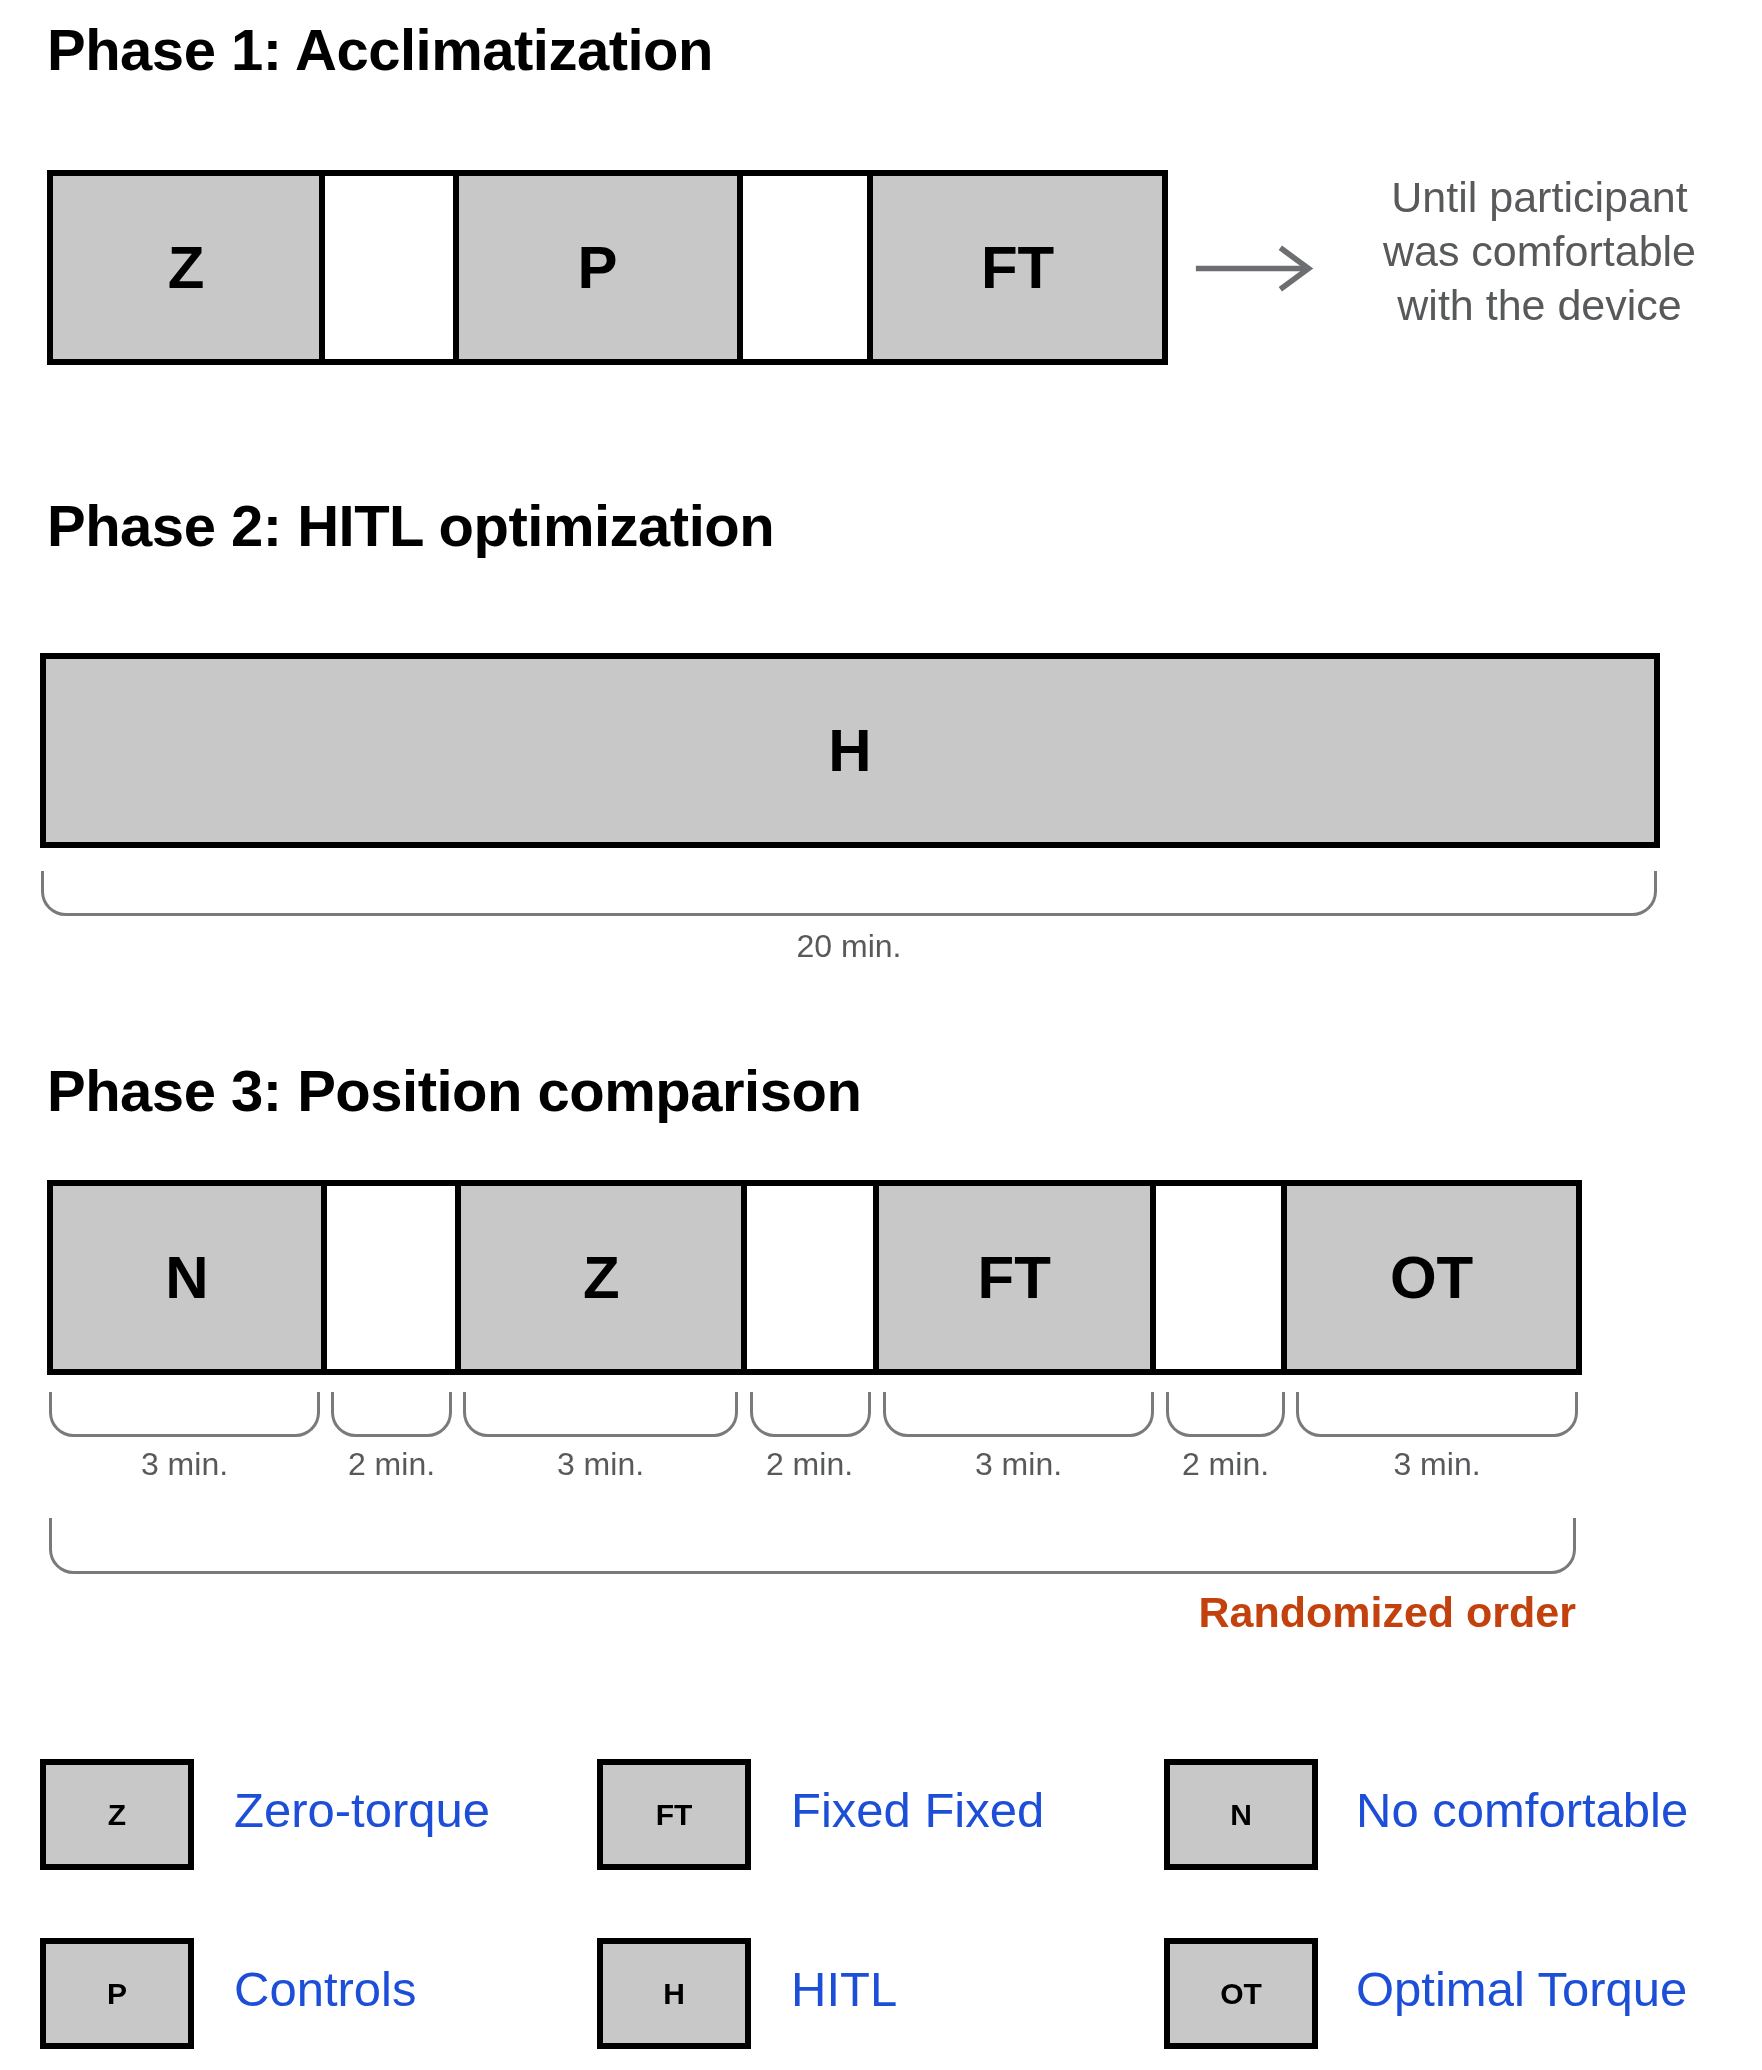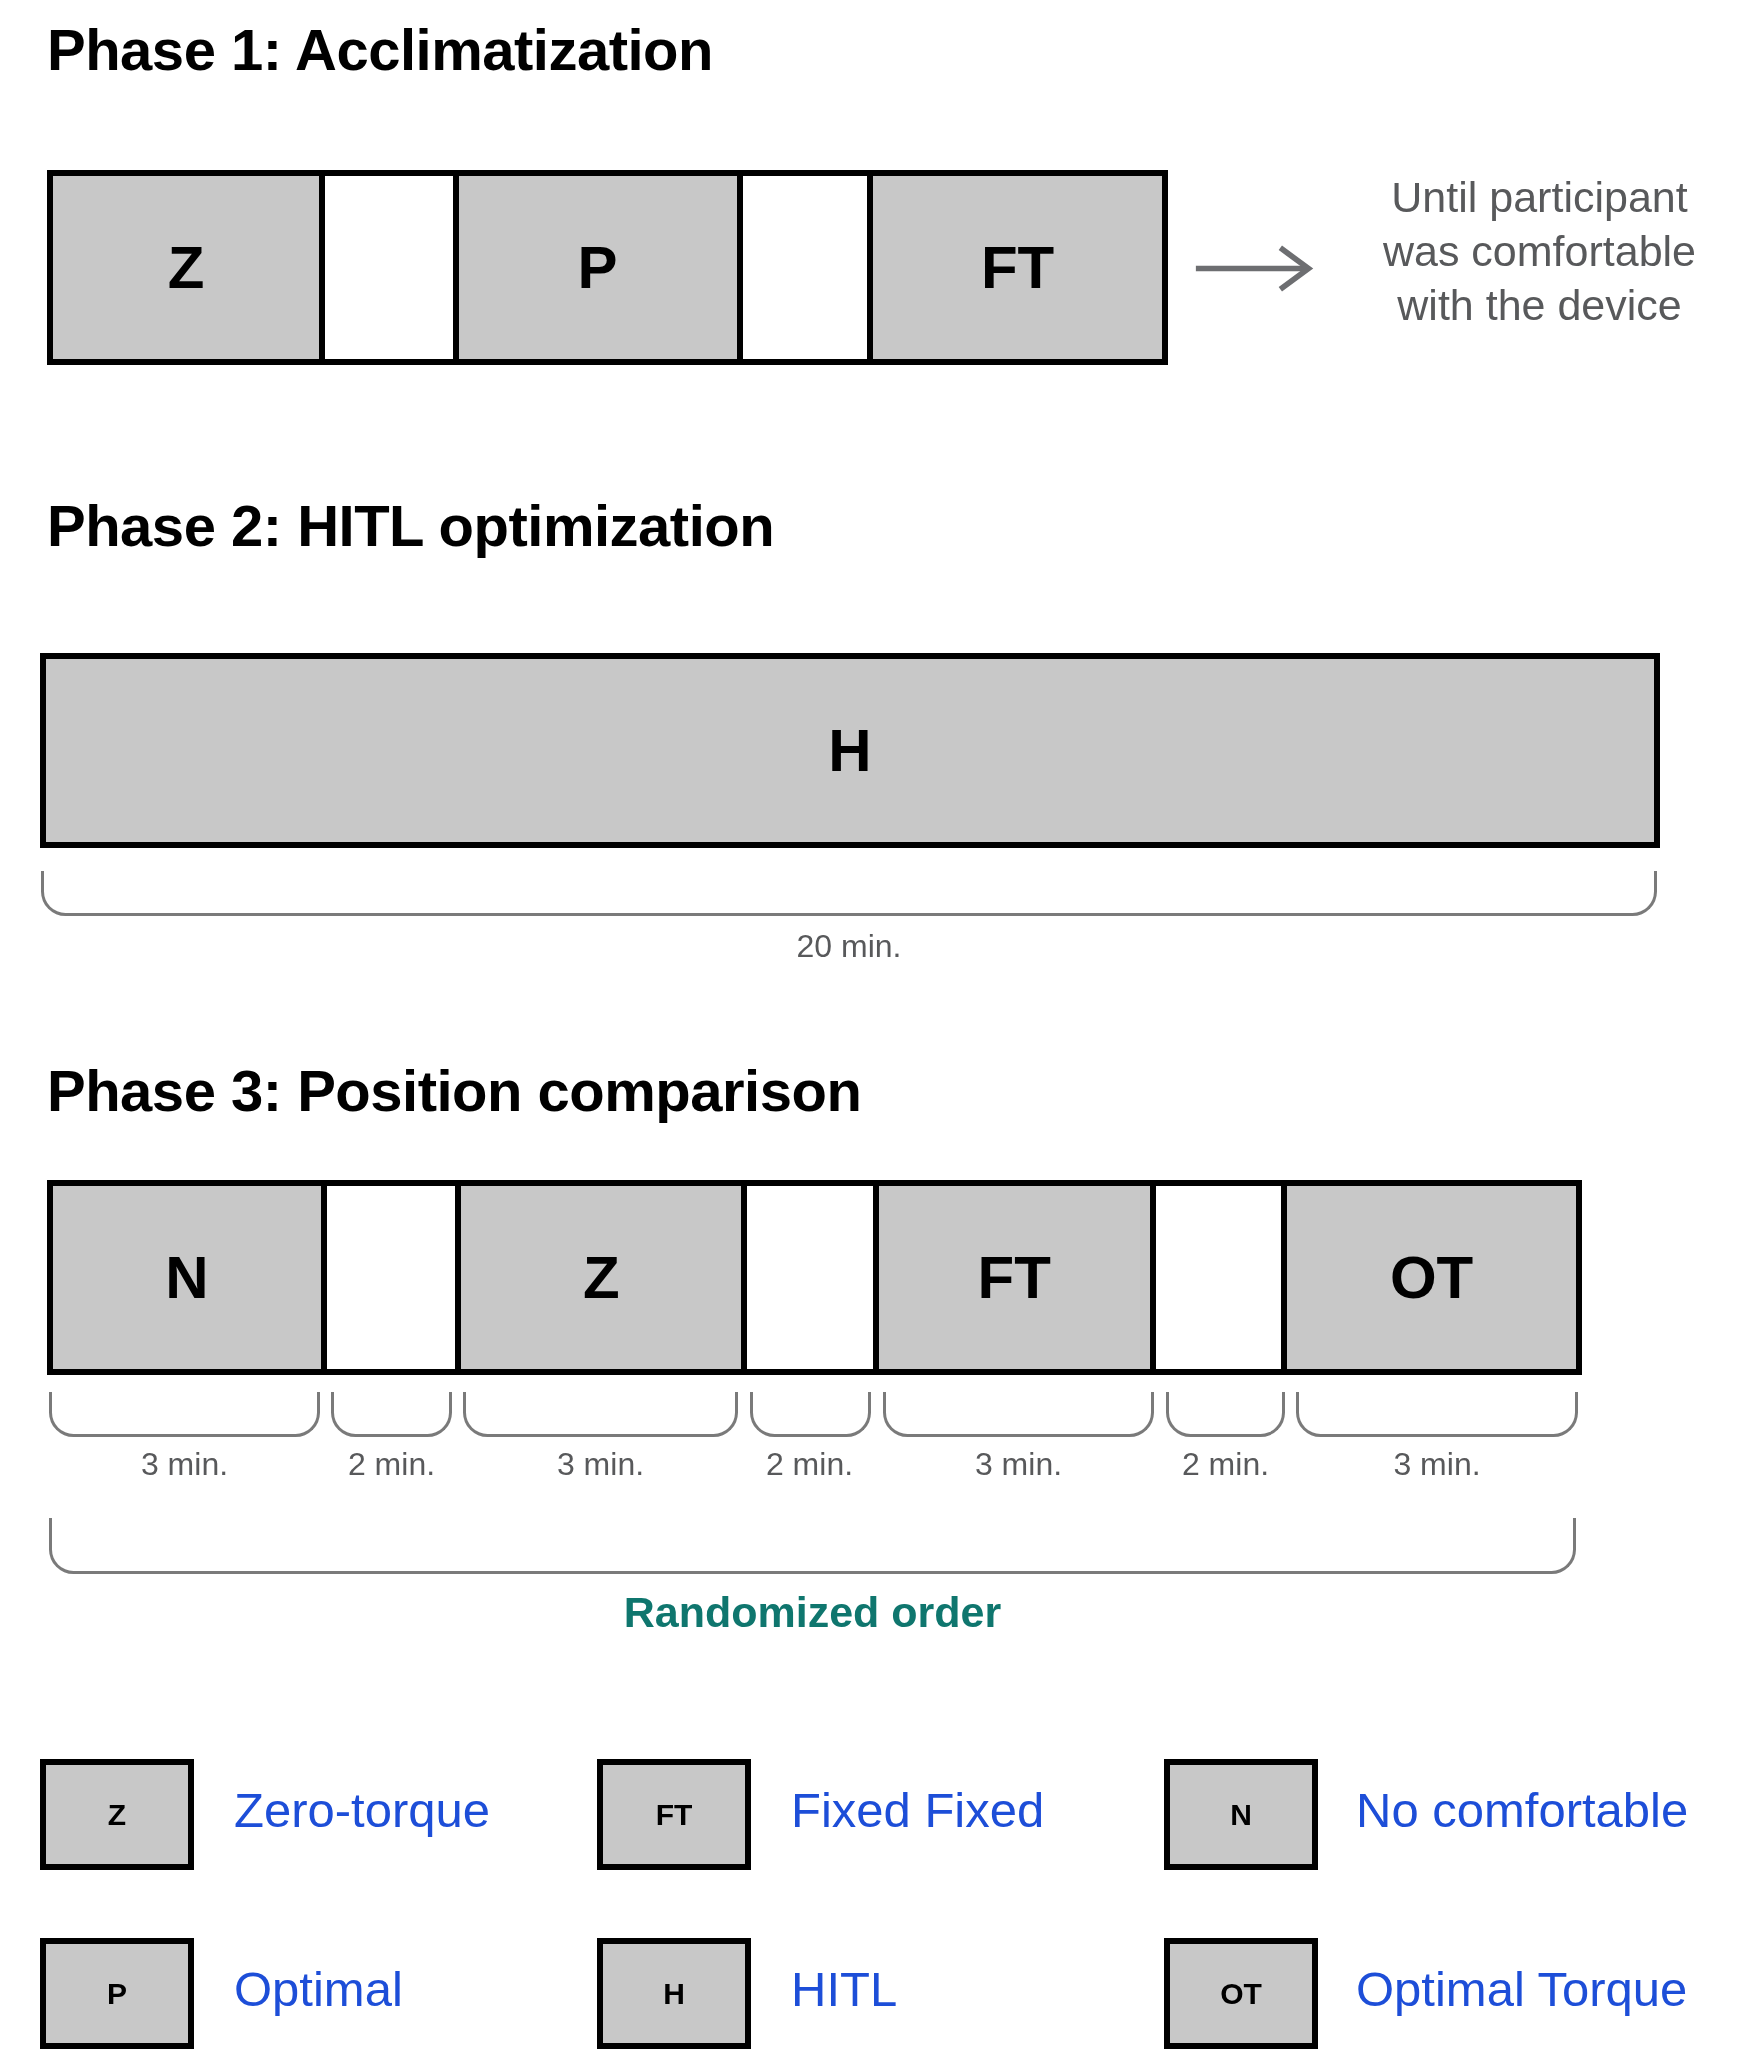--- a/index.html
+++ b/index.html
@@ -63,22 +63,23 @@
   .brace-label {
     position: absolute;
     font-size: 32px;
     color: #58595b;
     text-align: center;
     white-space: nowrap;
     line-height: 1;
   }
   .brace-label.bold {
     font-weight: bold;
-    color: #0f766e;
+    color: #c2410c;
     font-size: 43px;
+    text-align: right;
   }
 
   
   .note {
     position: absolute;
     font-size: 43px;
     line-height: 1.25;
     color: #58595b;
     text-align: center;
     white-space: pre-line;
@@ -175,20 +176,20 @@
 <div class="legend-box" style="left:40px; top:1759px; width:154px; height:111px;">Z</div>
 <div class="legend-text" style="left:234px; top:1786px;">Zero-torque</div>
 
 <div class="legend-box" style="left:597px; top:1759px; width:154px; height:111px;">FT</div>
 <div class="legend-text" style="left:791px; top:1786px;">Fixed Fixed</div>
 
 <div class="legend-box" style="left:1164px; top:1759px; width:154px; height:111px;">N</div>
 <div class="legend-text" style="left:1356px; top:1786px;">No comfortable</div>
 
 <div class="legend-box" style="left:40px; top:1938px; width:154px; height:111px;">P</div>
-<div class="legend-text" style="left:234px; top:1965px;">Optimal</div>
+<div class="legend-text" style="left:234px; top:1965px;">Controls</div>
 
 <div class="legend-box" style="left:597px; top:1938px; width:154px; height:111px;">H</div>
 <div class="legend-text" style="left:791px; top:1965px;">HITL</div>
 
 <div class="legend-box" style="left:1164px; top:1938px; width:154px; height:111px;">OT</div>
 <div class="legend-text" style="left:1356px; top:1965px;">Optimal Torque</div>
 
 
 </body></html>

